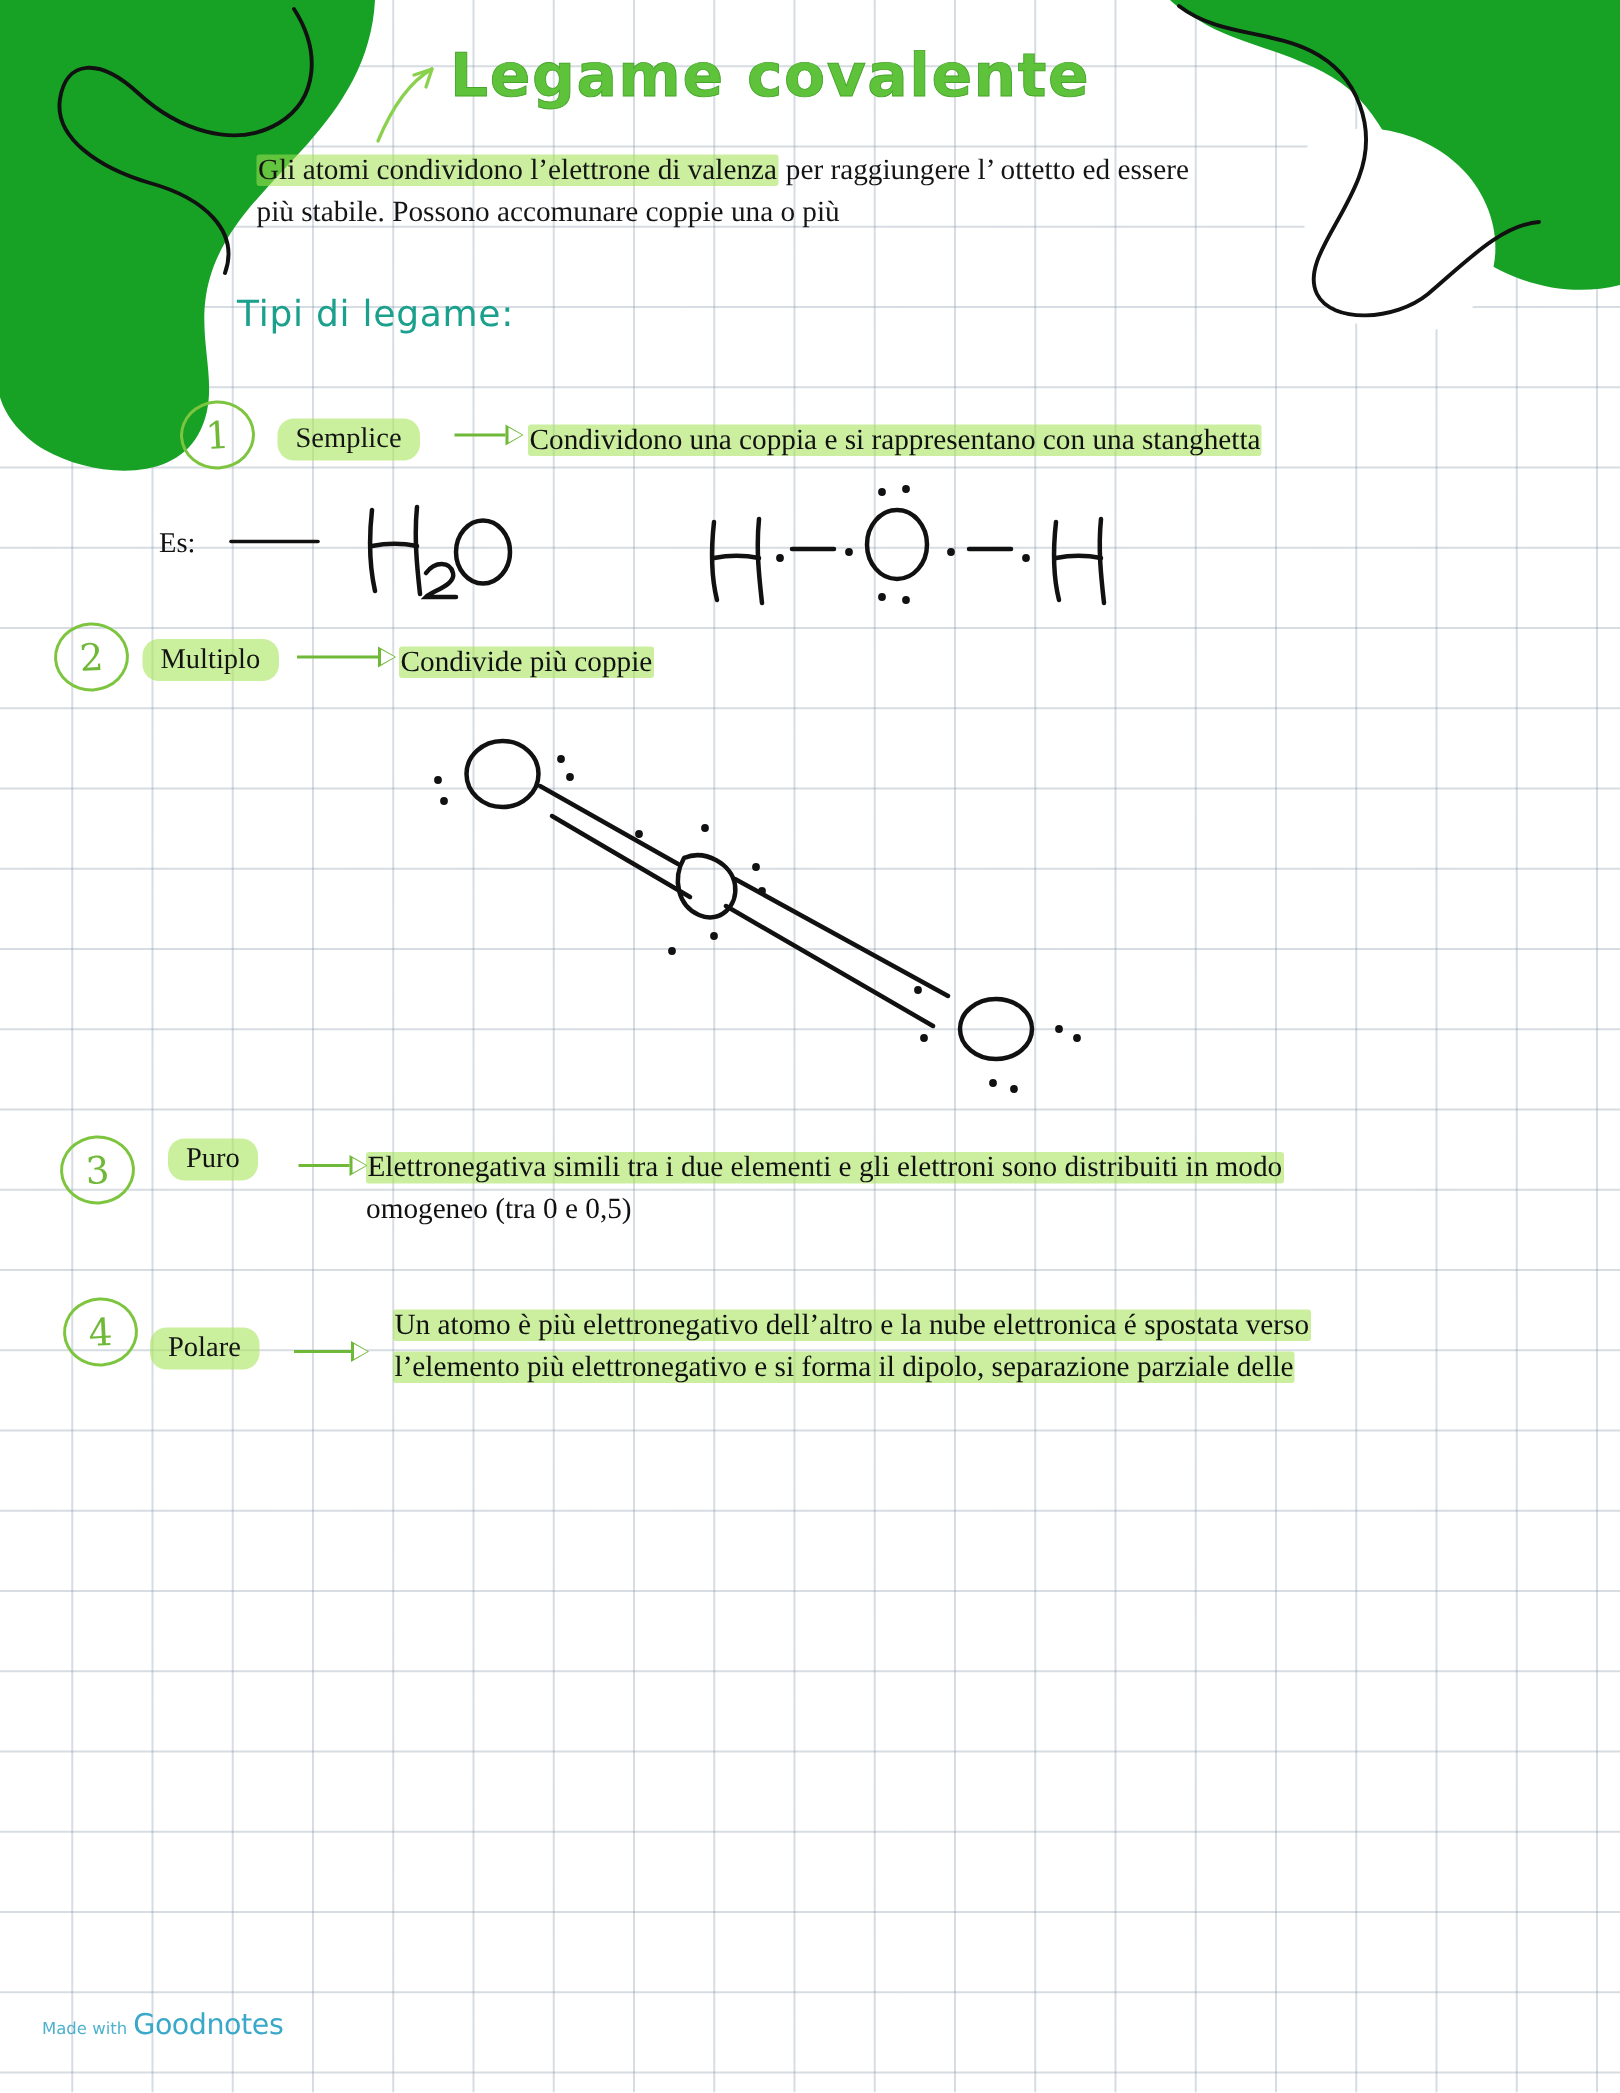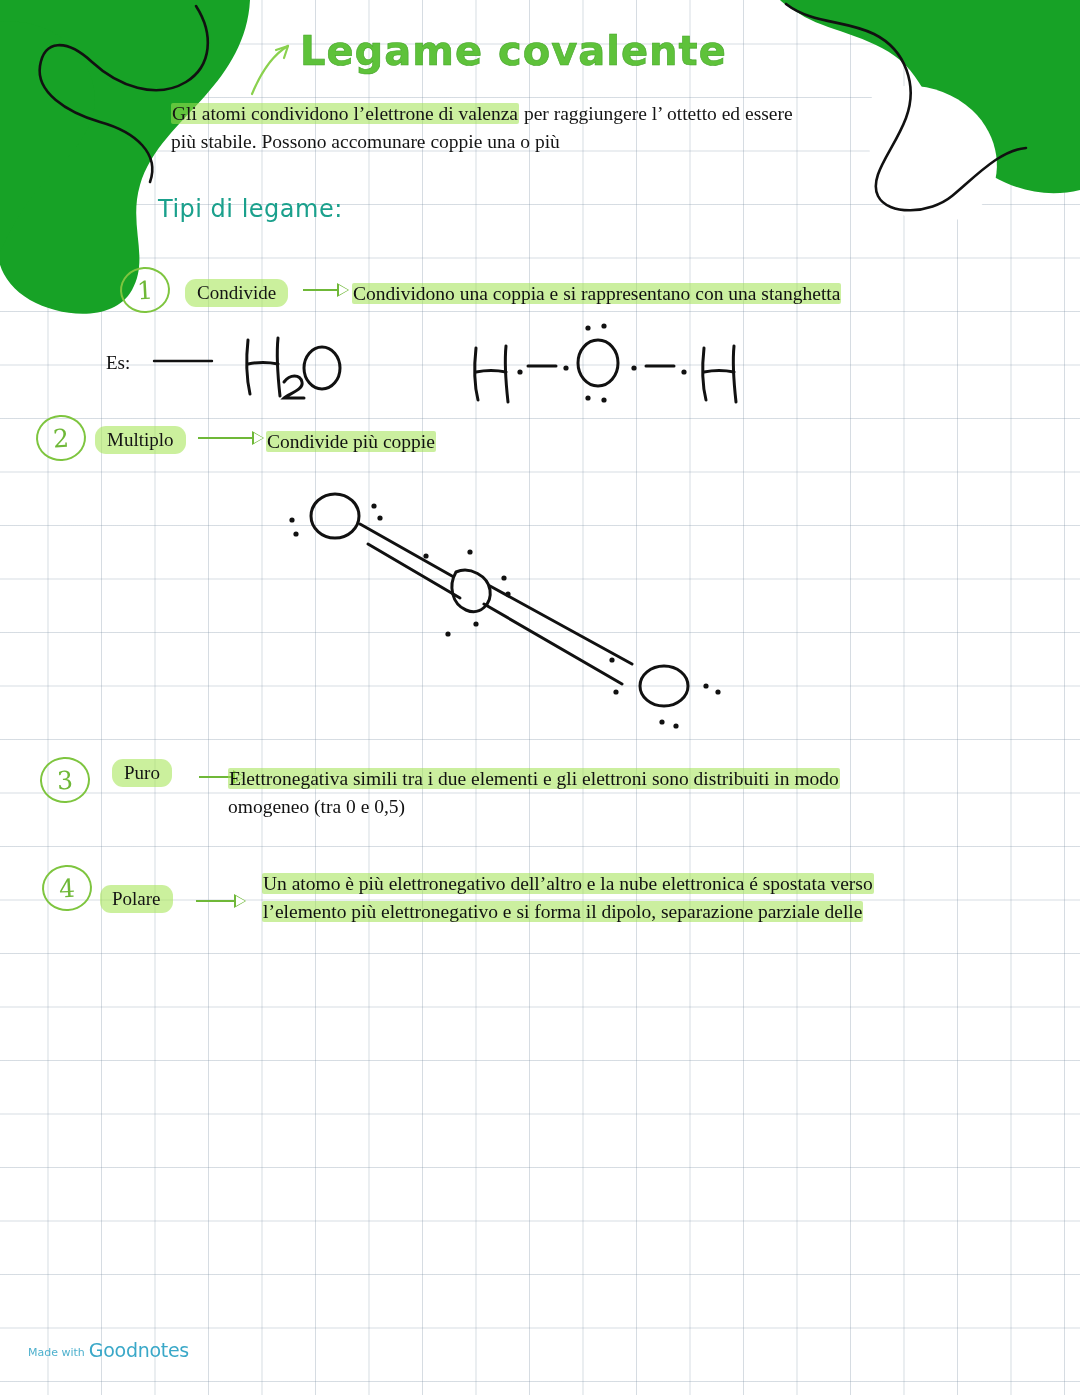--- a/index.html
+++ b/index.html
@@ -276,21 +276,21 @@
   <div id="title">Legame covalente</div>
 
   <div id="intro">
     <span class="hl">Gli atomi condividono l’elettrone di valenza</span><span> per raggiungere l’ ottetto ed essere</span><br>
     <span>più stabile. Possono accomunare coppie una o più</span>
   </div>
 
   <div id="subtitle">Tipi di legame:</div>
 
   <div class="num" style="left:120px; top:267px;">1</div>
-  <div class="pill" style="left:185px; top:279px;">Condivide</div>
+  <div class="pill" style="left:185px; top:279px;">Semplice</div>
   <div class="arrow" style="left:303px; top:280px; width:48px;">
     <div class="shaft" style="width:34px;"></div>
       <div class="head"></div>
   </div>
   <div class="body-text" style="left:352px; top:280px; width:590px;">
     <span class="hl">Condividono una coppia e si rappresentano con una stanghetta</span>
   </div>
 
   <div id="es-label">Es:</div>
 
@@ -303,21 +303,21 @@
   <div class="body-text" style="left:266px; top:428px; width:320px;">
     <span class="hl">Condivide più coppie</span>
   </div>
 
   <div class="num" style="left:40px; top:757px;">3</div>
   <div class="pill" style="left:112px; top:759px;">Puro</div>
   <div class="arrow" style="left:199px; top:767px; width:48px;">
     <div class="shaft" style="width:34px;"></div>
       <div class="head"></div>
   </div>
-  <div class="body-text" style="left:228px; top:765px; width:710px;">
+  <div class="body-text" style="left:244px; top:765px; width:710px;">
     <span class="hl">Elettronegativa simili tra i due elementi e gli elettroni sono distribuiti in modo</span><br>
     <span>omogeneo (tra 0 e 0,5)</span>
   </div>
 
   <div class="num" style="left:42px; top:865px;">4</div>
   <div class="pill" style="left:100px; top:885px;">Polare</div>
   <div class="arrow" style="left:196px; top:891px; width:52px;">
     <div class="shaft" style="width:38px;"></div>
       <div class="head"></div>
   </div>

